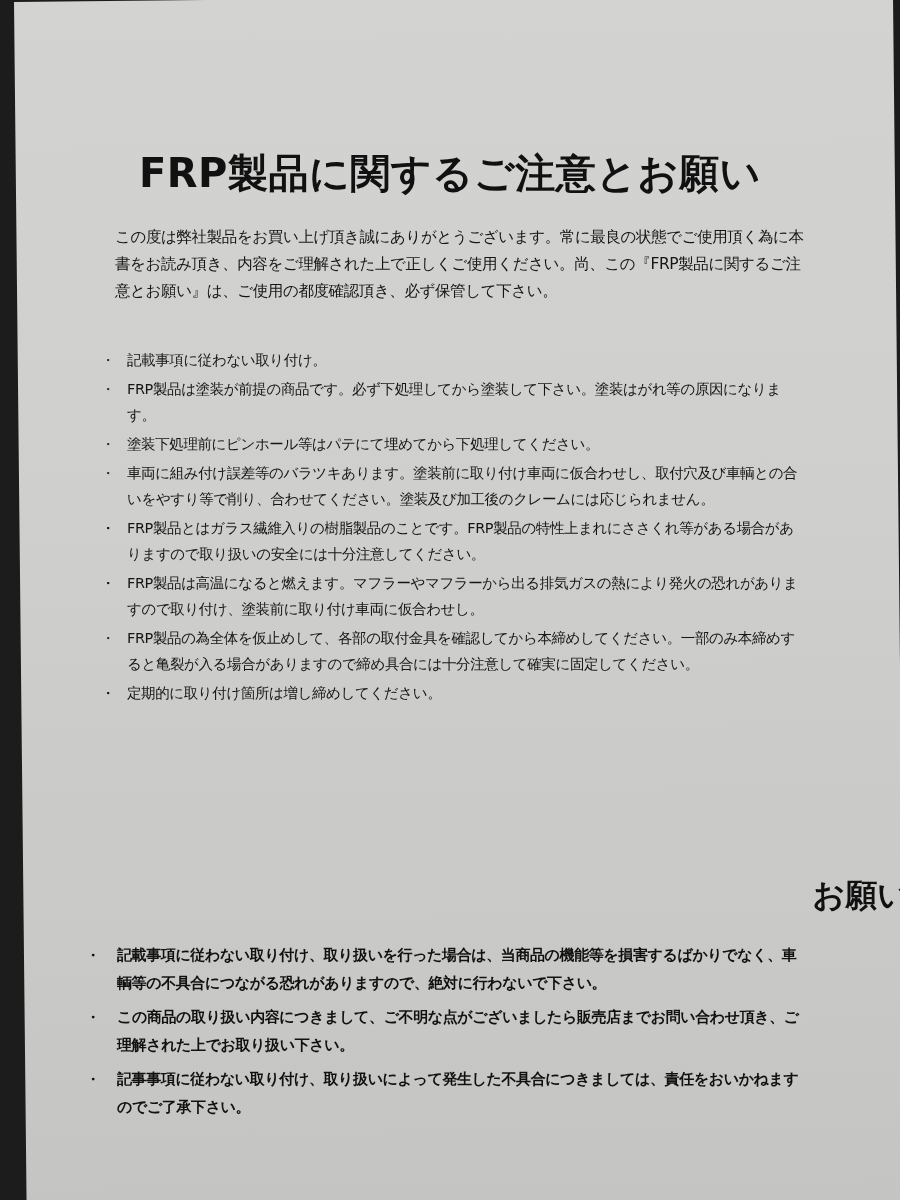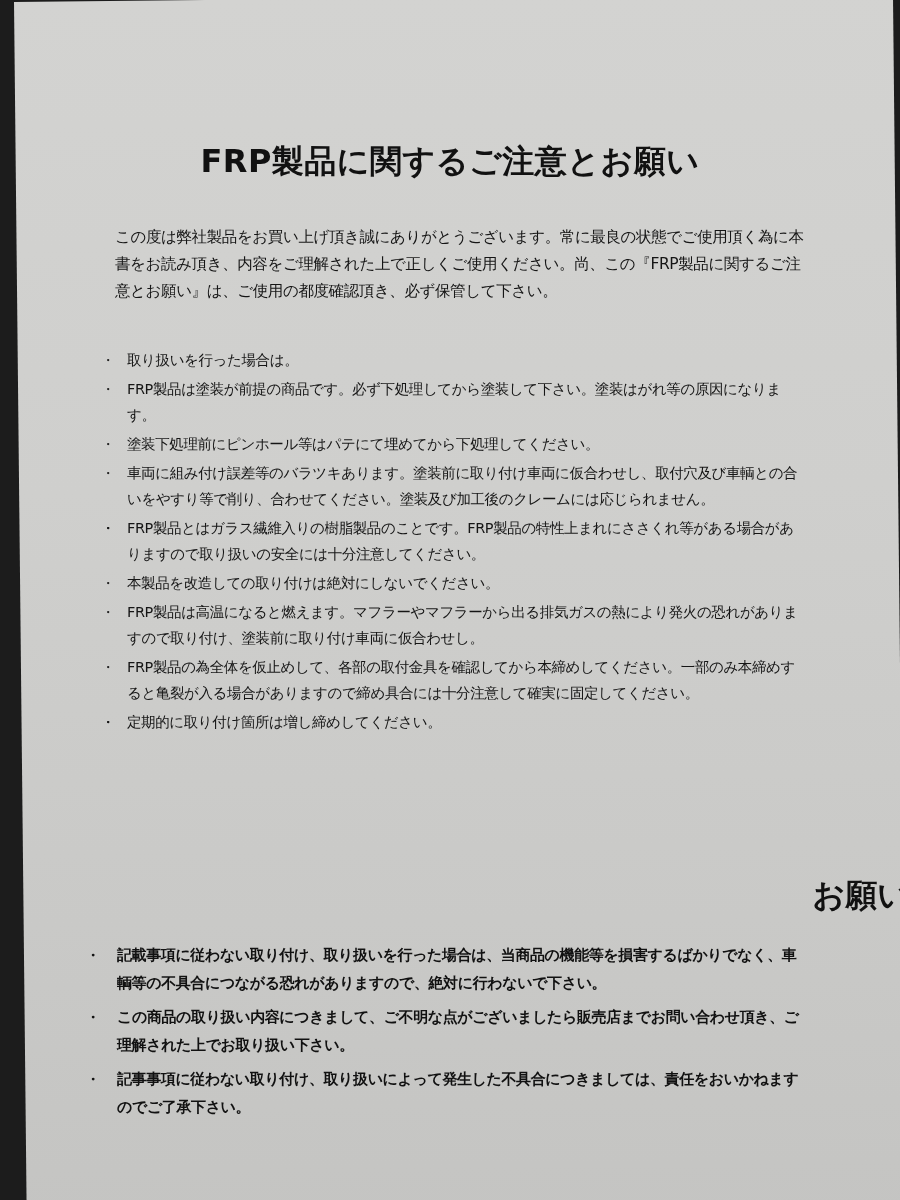--- a/index.html
+++ b/index.html
@@ -31,21 +31,21 @@
       width: 900px;
       height: 1200px;
       color: #151515;
     }
     .title {
       position: absolute;
       left: 0;
       width: 900px;
       top: 119px;
       text-align: center;
-      font-size: 32px;
+      font-size: 40px;
       font-weight: bold;
       letter-spacing: 0.5px;
       color: #111;
     }
     .intro {
       position: absolute;
       left: 108px;
       top: 217px;
       width: 700px;
       font-size: 15.5px;
@@ -106,27 +106,27 @@
 <body>
 
 <div class="paper"></div>
 
 <div class="content">
   <h1 class="title">FRP製品に関するご注意とお願い</h1>
 
   <p class="intro" style="margin:7px;">この度は弊社製品をお買い上げ頂き誠にありがとうございます。常に最良の状態でご使用頂く為に本書をお読み頂き、内容をご理解された上で正しくご使用ください。尚、この『FRP製品に関するご注意とお願い』は、ご使用の都度確認頂き、必ず保管して下さい。</p>
 
   <ul class="list notes">
-    <li><span class="bullet">・</span><span>取り扱いを行った場合は。</span></li>
+    <li><span class="bullet">・</span><span>記載事項に従わない取り付け。</span></li>
     <li><span class="bullet">・</span><span>FRP製品は塗装が前提の商品です。必ず下処理してから塗装して下さい。塗装はがれ等の原因になります。</span></li>
     <li><span class="bullet">・</span><span>塗装下処理前にピンホール等はパテにて埋めてから下処理してください。</span></li>
     <li><span class="bullet">・</span><span>車両に組み付け誤差等のバラツキあります。塗装前に取り付け車両に仮合わせし、取付穴及び車輌との合いをやすり等で削り、合わせてください。塗装及び加工後のクレームには応じられません。</span></li>
     <li><span class="bullet">・</span></li>
     <li><span class="bullet">・</span><span>FRP製品とはガラス繊維入りの樹脂製品のことです。FRP製品の特性上まれにささくれ等がある場合がありますので取り扱いの安全には十分注意してください。</span></li>
-    <li><span class="bullet">・</span><span>本製品を改造しての取り付けは絶対にしないでください。</span></li>
+    <li><span class="bullet">・</span></li>
     <li><span class="bullet">・</span><span>FRP製品は高温になると燃えます。マフラーやマフラーから出る排気ガスの熱により発火の恐れがありますので取り付け、塗装前に取り付け車両に仮合わせし。</span></li>
     <li><span class="bullet">・</span><span>FRP製品の為全体を仮止めして、各部の取付金具を確認してから本締めしてください。一部のみ本締めすると亀裂が入る場合がありますので締め具合には十分注意して確実に固定してください。</span></li>
     <li><span class="bullet">・</span></li>
     <li><span class="bullet">・</span><span>定期的に取り付け箇所は増し締めしてください。</span></li>
   </ul>
 
   <h2 class="section-title" style="margin:10px;text-align:right;">お願い</h2>
 
   <ul class="list requests">
     <li><span class="bullet">・</span><span>記載事項に従わない取り付け、取り扱いを行った場合は、当商品の機能等を損害するばかりでなく、車輌等の不具合につながる恐れがありますので、絶対に行わないで下さい。</span></li>

